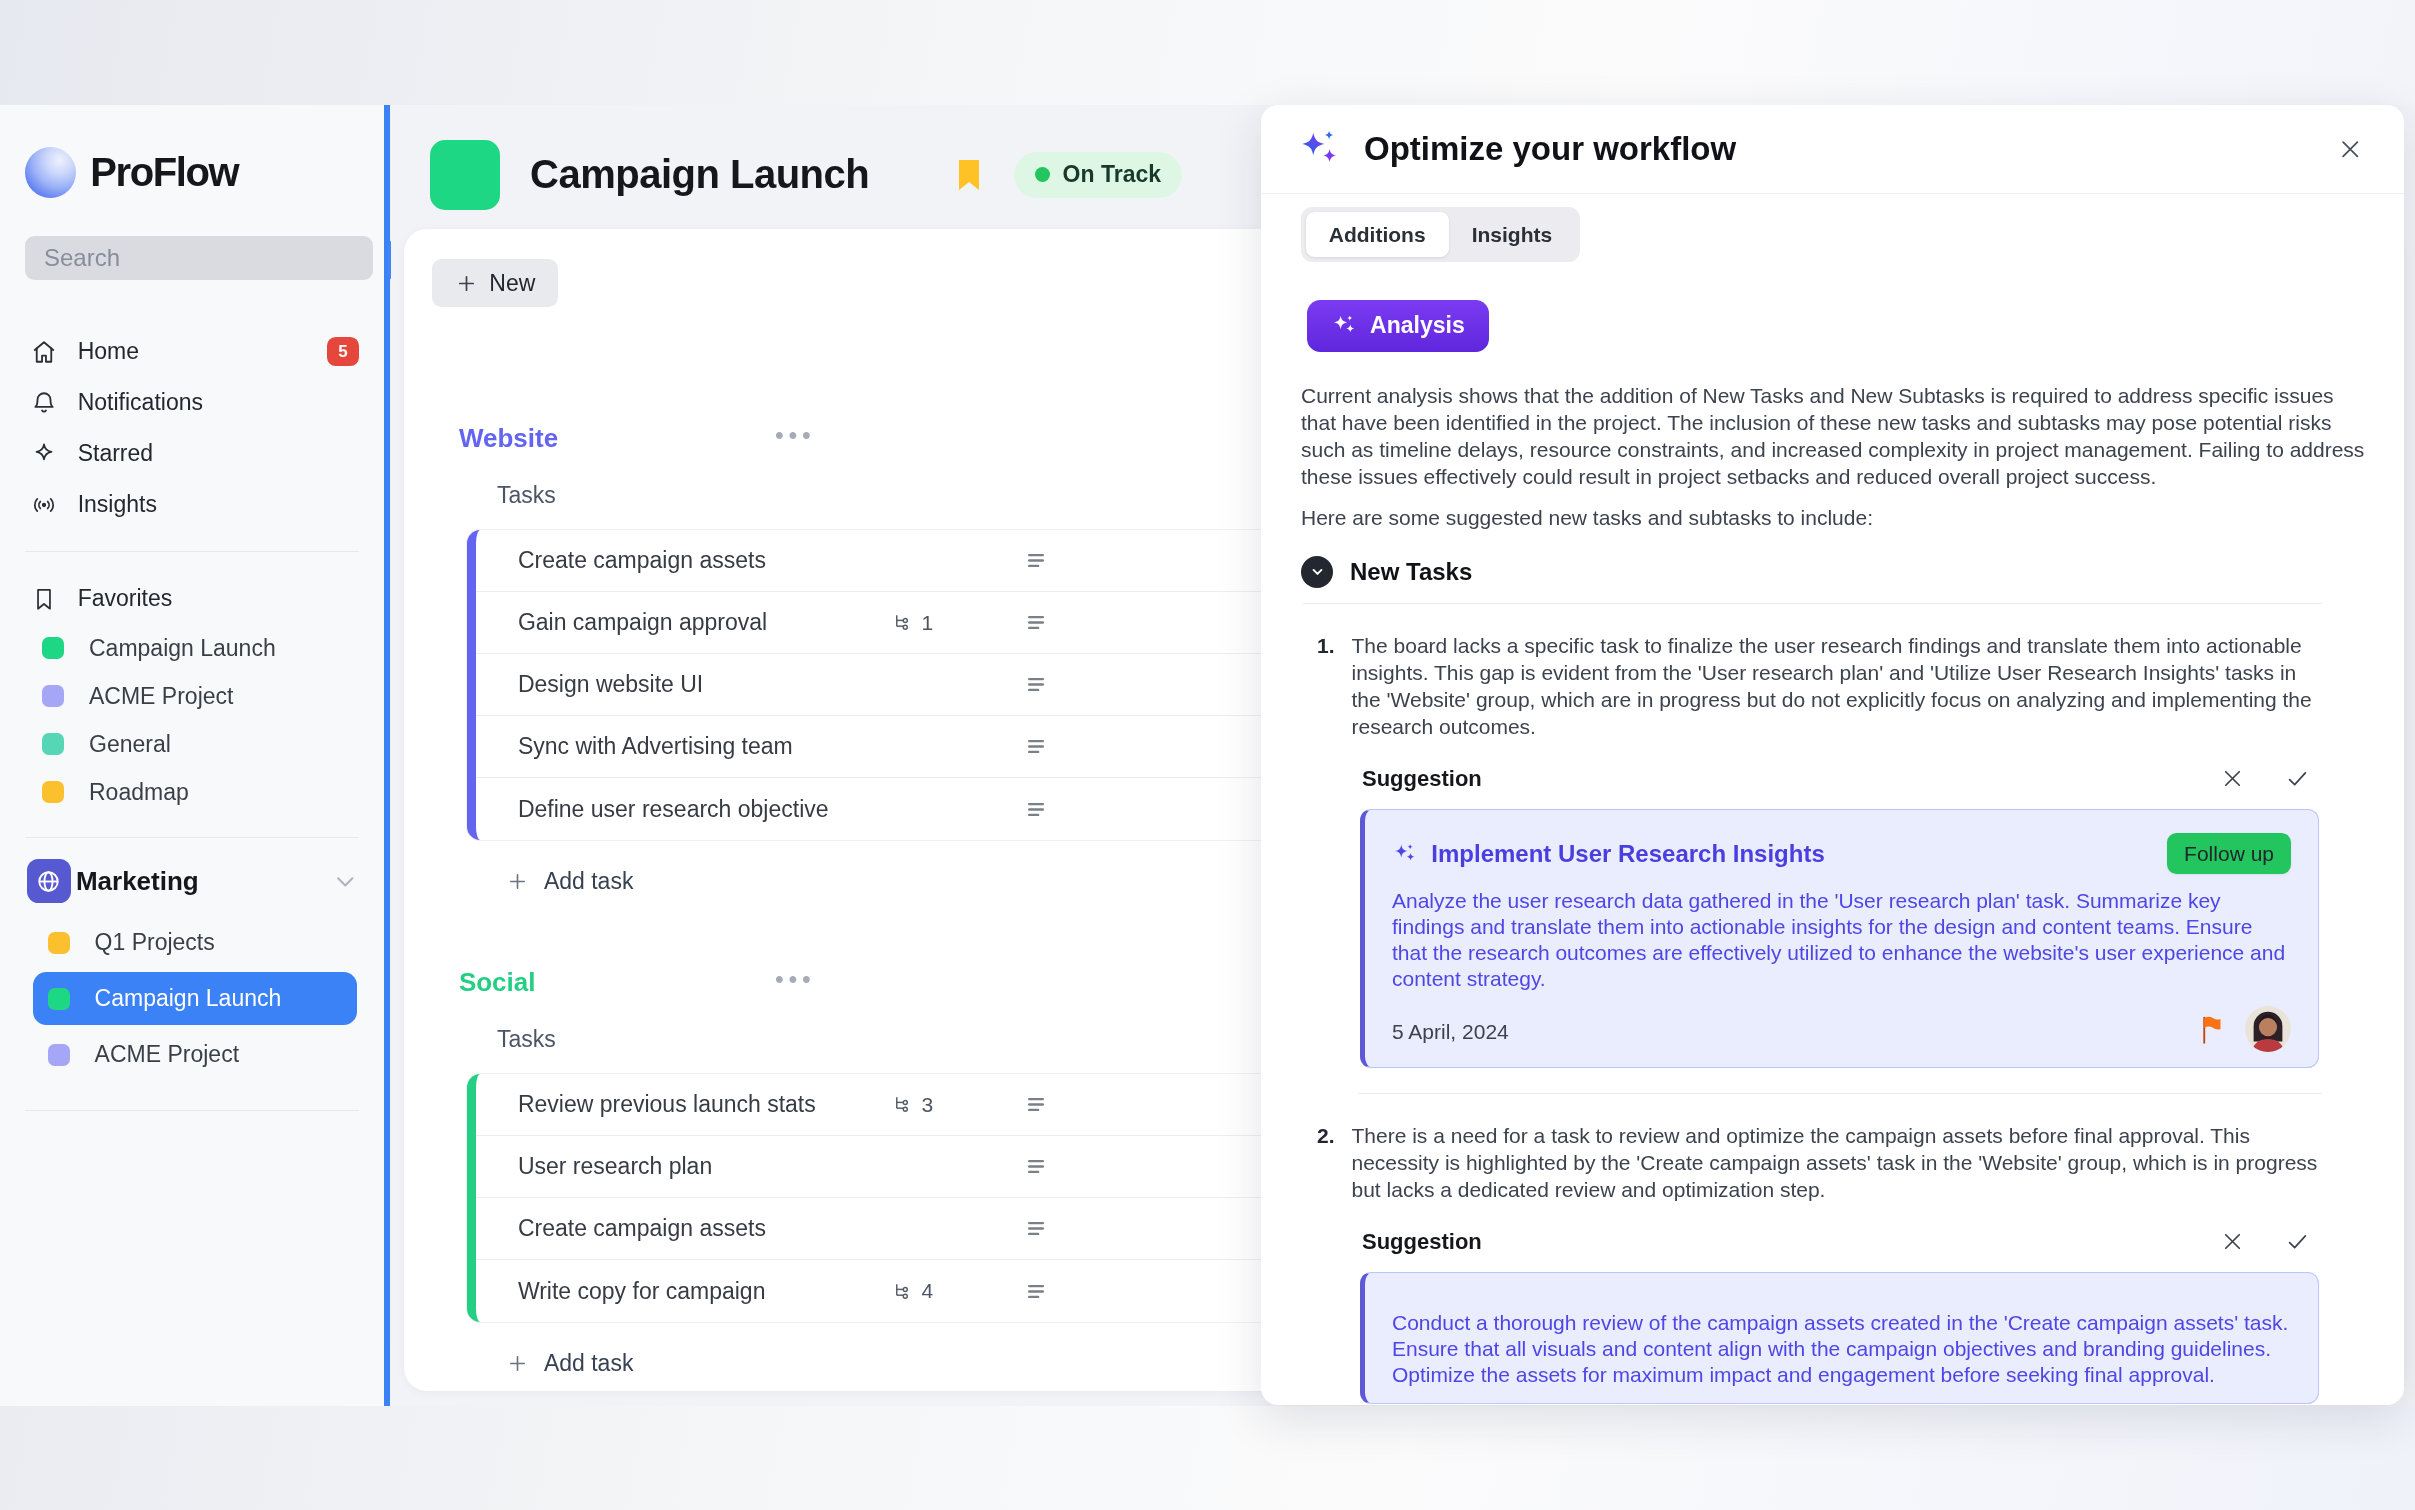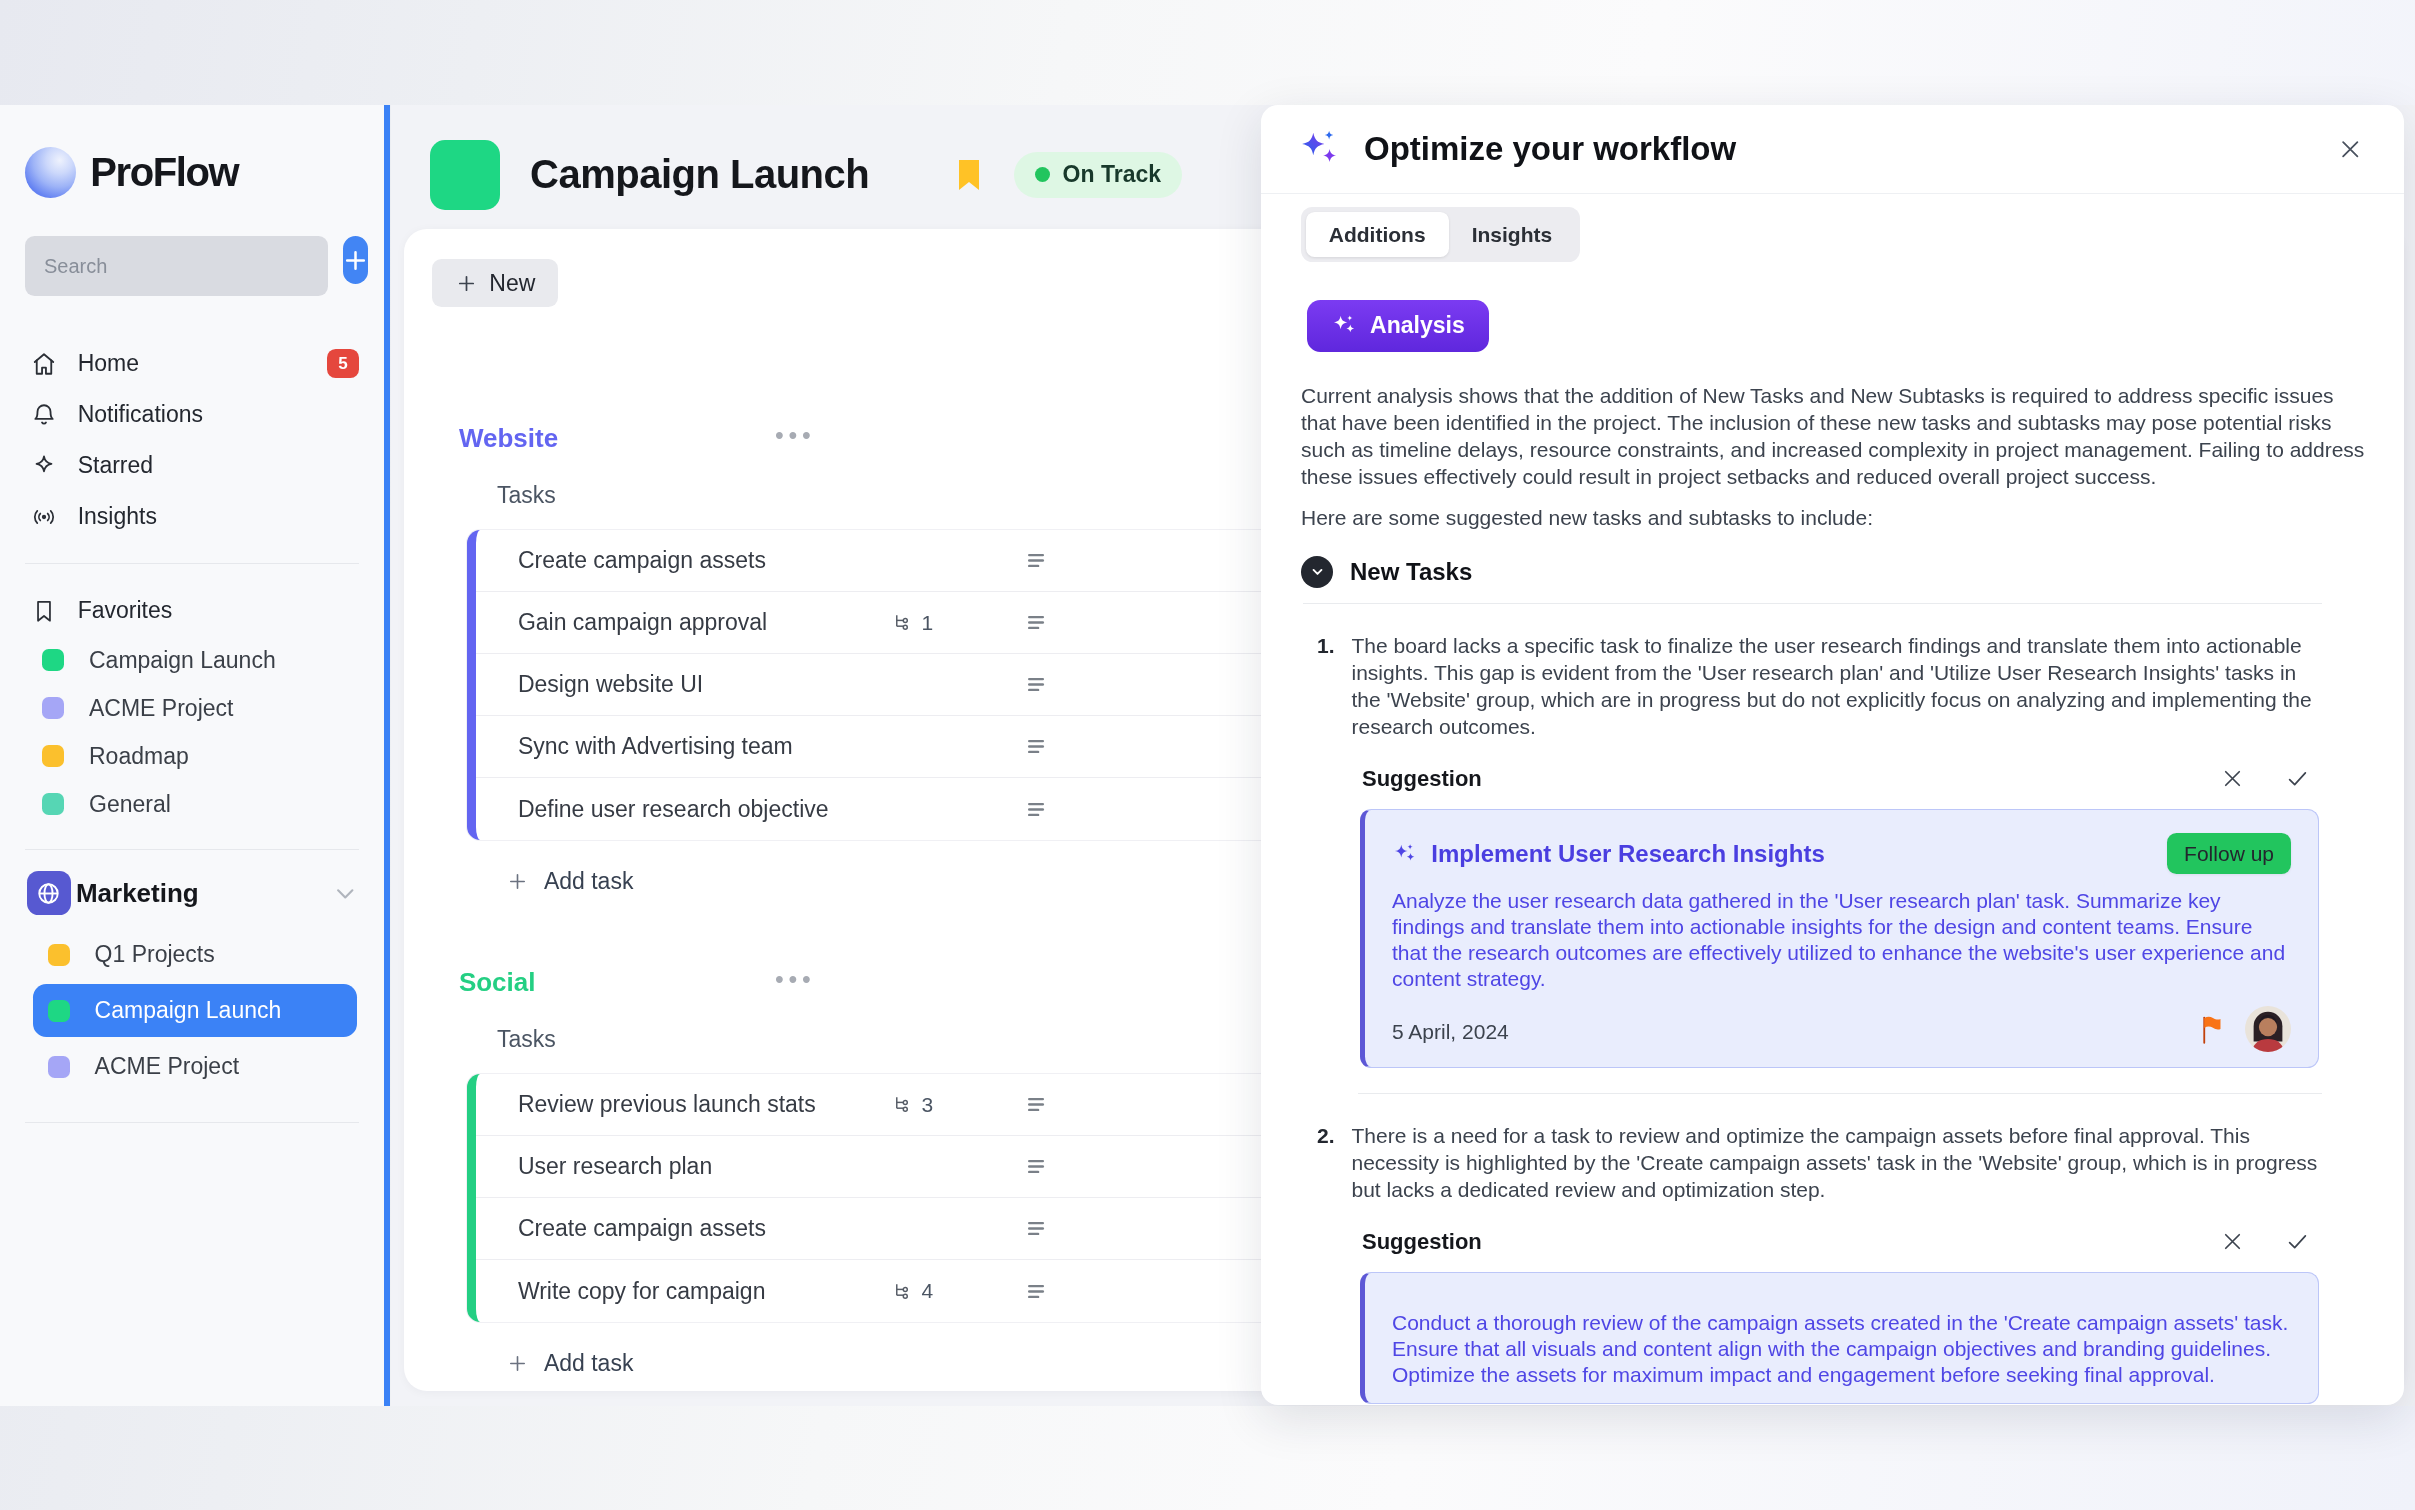--- a/index.html
+++ b/index.html
@@ -14,22 +14,22 @@
   
   .sidebar {
     position:absolute; left:0; top:105px; width:390px; height:1301px;
     background:#f8f9fb; border-right:6px solid #3b82f6; padding:42px 25px 0;
   }
   .logo-row { display:flex; align-items:center; gap:14.3px; margin-bottom:38px; }
   .logo-ball { width:51px; height:51px; border-radius:50%;
     background:radial-gradient(circle at 68% 26%, #eef2fd 0%, #ccd8fb 26%, #9db3f7 52%, #6583f2 76%, #4d6cee 100%); }
   .logo-text { font-size:40px; font-weight:800; color:#15171c; letter-spacing:-1.4px; }
   .search-row { display:flex; gap:15px; margin-bottom:42px; }
-  .search-input { flex:1; height:60px; background:#d9dbe1; border:none; border-radius:9.5px;
-    padding:0 19px; font-size:20px; color:#4b5563; font-family:inherit; outline:none; }
+  .search-input { flex:1; height:44px; background:#d9dbe1; border:none; border-radius:9.5px;
+    padding:0 19px; font-size:24px; color:#4b5563; font-family:inherit; outline:none; }
   .search-input::placeholder { color:#888e99; }
   .add-btn { width:50px; height:48px; background:#4285f4; border:none; border-radius:13.3px;
     color:#fff; display:flex; align-items:center; justify-content:center; }
   .nav-item { display:flex; align-items:center; gap:21px; height:51px; padding-left:5.7px;
     font-size:23px; font-weight:500; color:#23272f; border-radius:9.5px; cursor:default; }
   .badge-5 { margin-left:auto; background:#e5473d; color:#fff; border-radius:8.6px; min-width:32px;
     height:28.5px; display:flex; align-items:center; justify-content:center; font-size:17px; font-weight:700; }
   .side-divider { height:1px; background:#e6e8ec; margin:21px 0; }
   .fav-item { display:flex; align-items:center; gap:25px; height:48px; padding-left:17px;
     font-size:23px; color:#3a3f47; }
@@ -173,26 +173,26 @@
   </div>
   <div class="fav-item">
     <span class="dot-sq" style="background:#1ed784"></span>
     <span>Campaign Launch</span>
   </div>
   <div class="fav-item">
     <span class="dot-sq" style="background:#a5a6f6"></span>
     <span>ACME Project</span>
   </div>
   <div class="fav-item">
+    <span class="dot-sq" style="background:#56d6b4"></span>
+    <span>General</span>
+  </div>
+  <div class="fav-item">
     <span class="dot-sq" style="background:#fbc02d"></span>
     <span>Roadmap</span>
-  </div>
-  <div class="fav-item">
-    <span class="dot-sq" style="background:#56d6b4"></span>
-    <span>General</span>
   </div>
 
   <div class="side-divider"></div>
 
   <div class="ws-header">
     <span class="ws-icon">
       <svg width="27" height="27" viewBox="0 0 24 24" fill="none" stroke="#fff" stroke-width="1.7">
           <circle cx="12" cy="12" r="8.2"></circle>
           <ellipse cx="12" cy="12" rx="3.6" ry="8.2"></ellipse>
           <path d="M3.8 12h16.4"></path>

